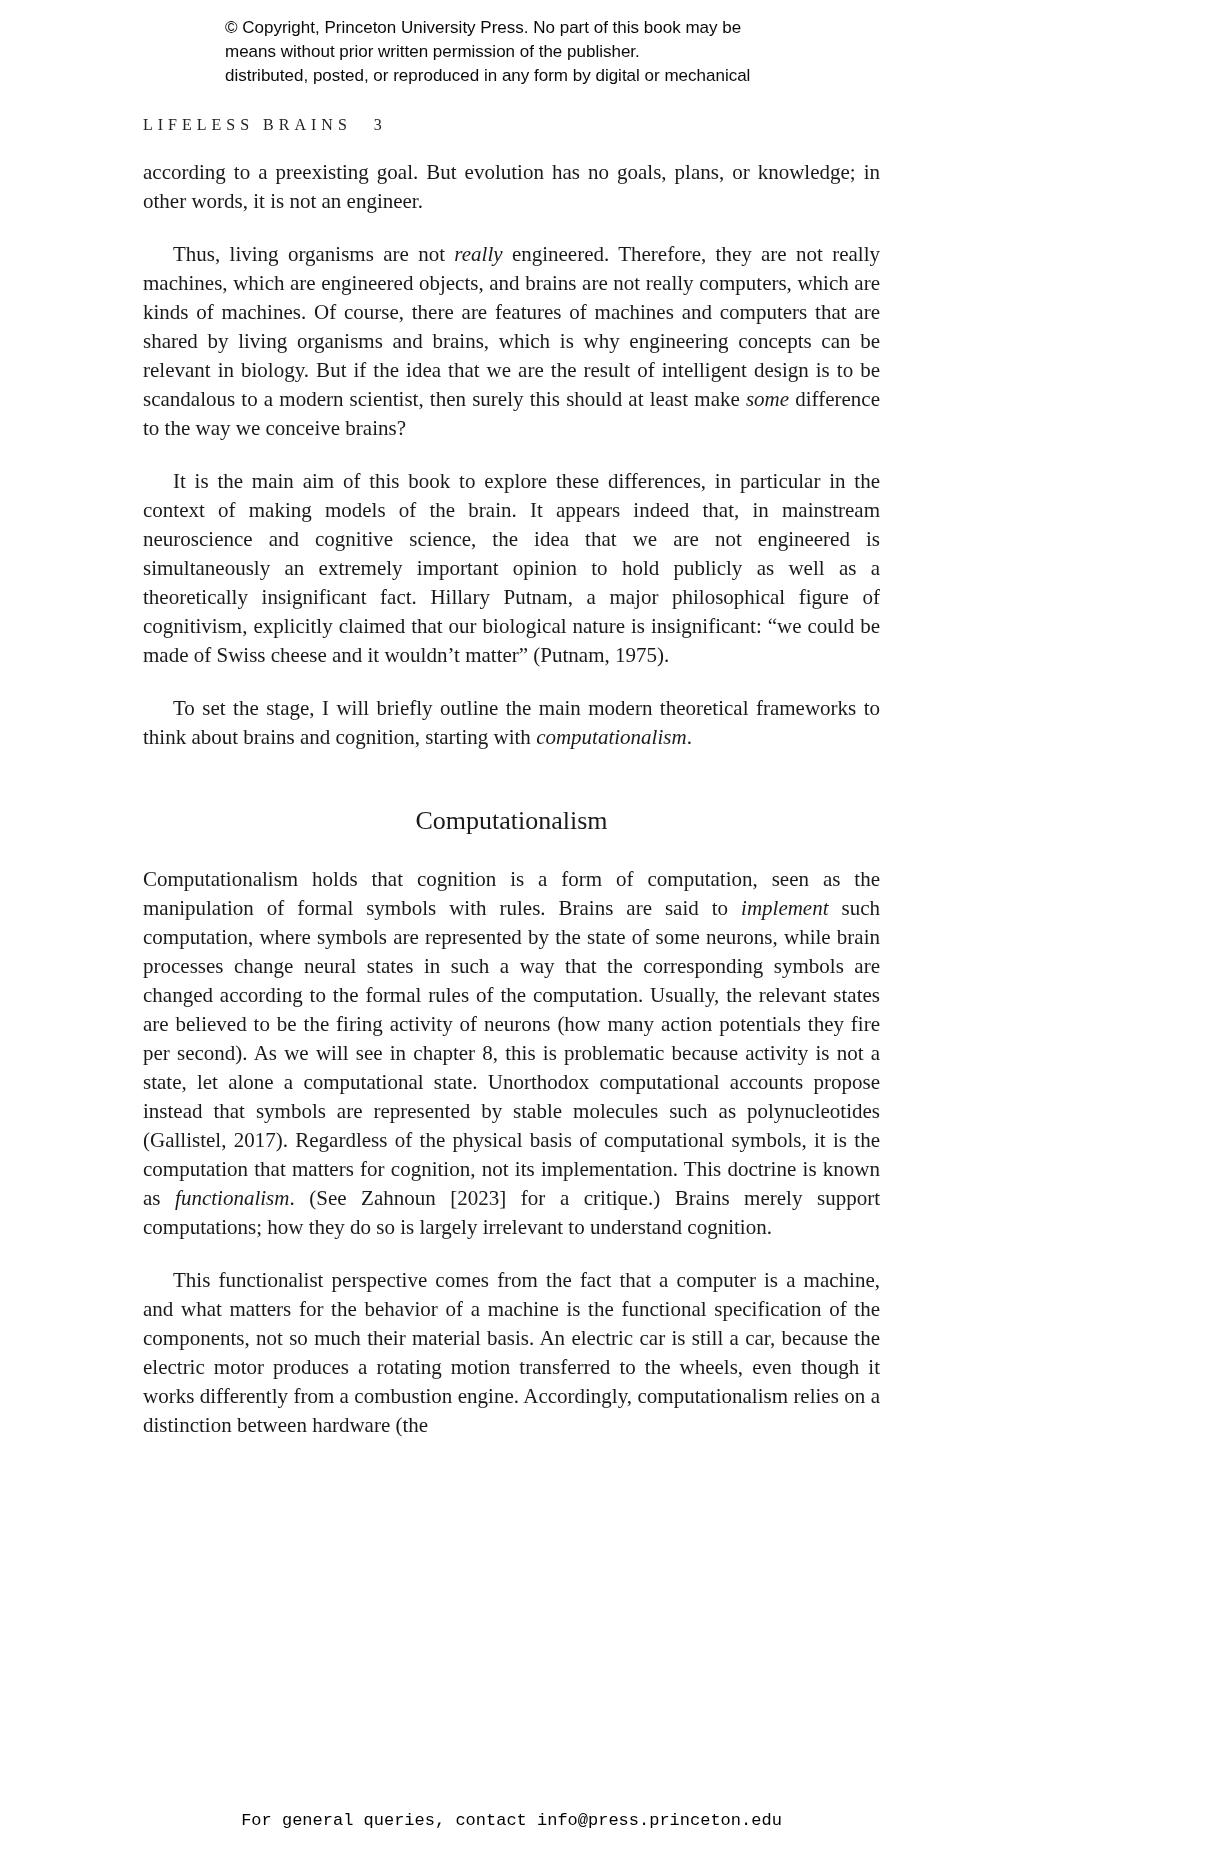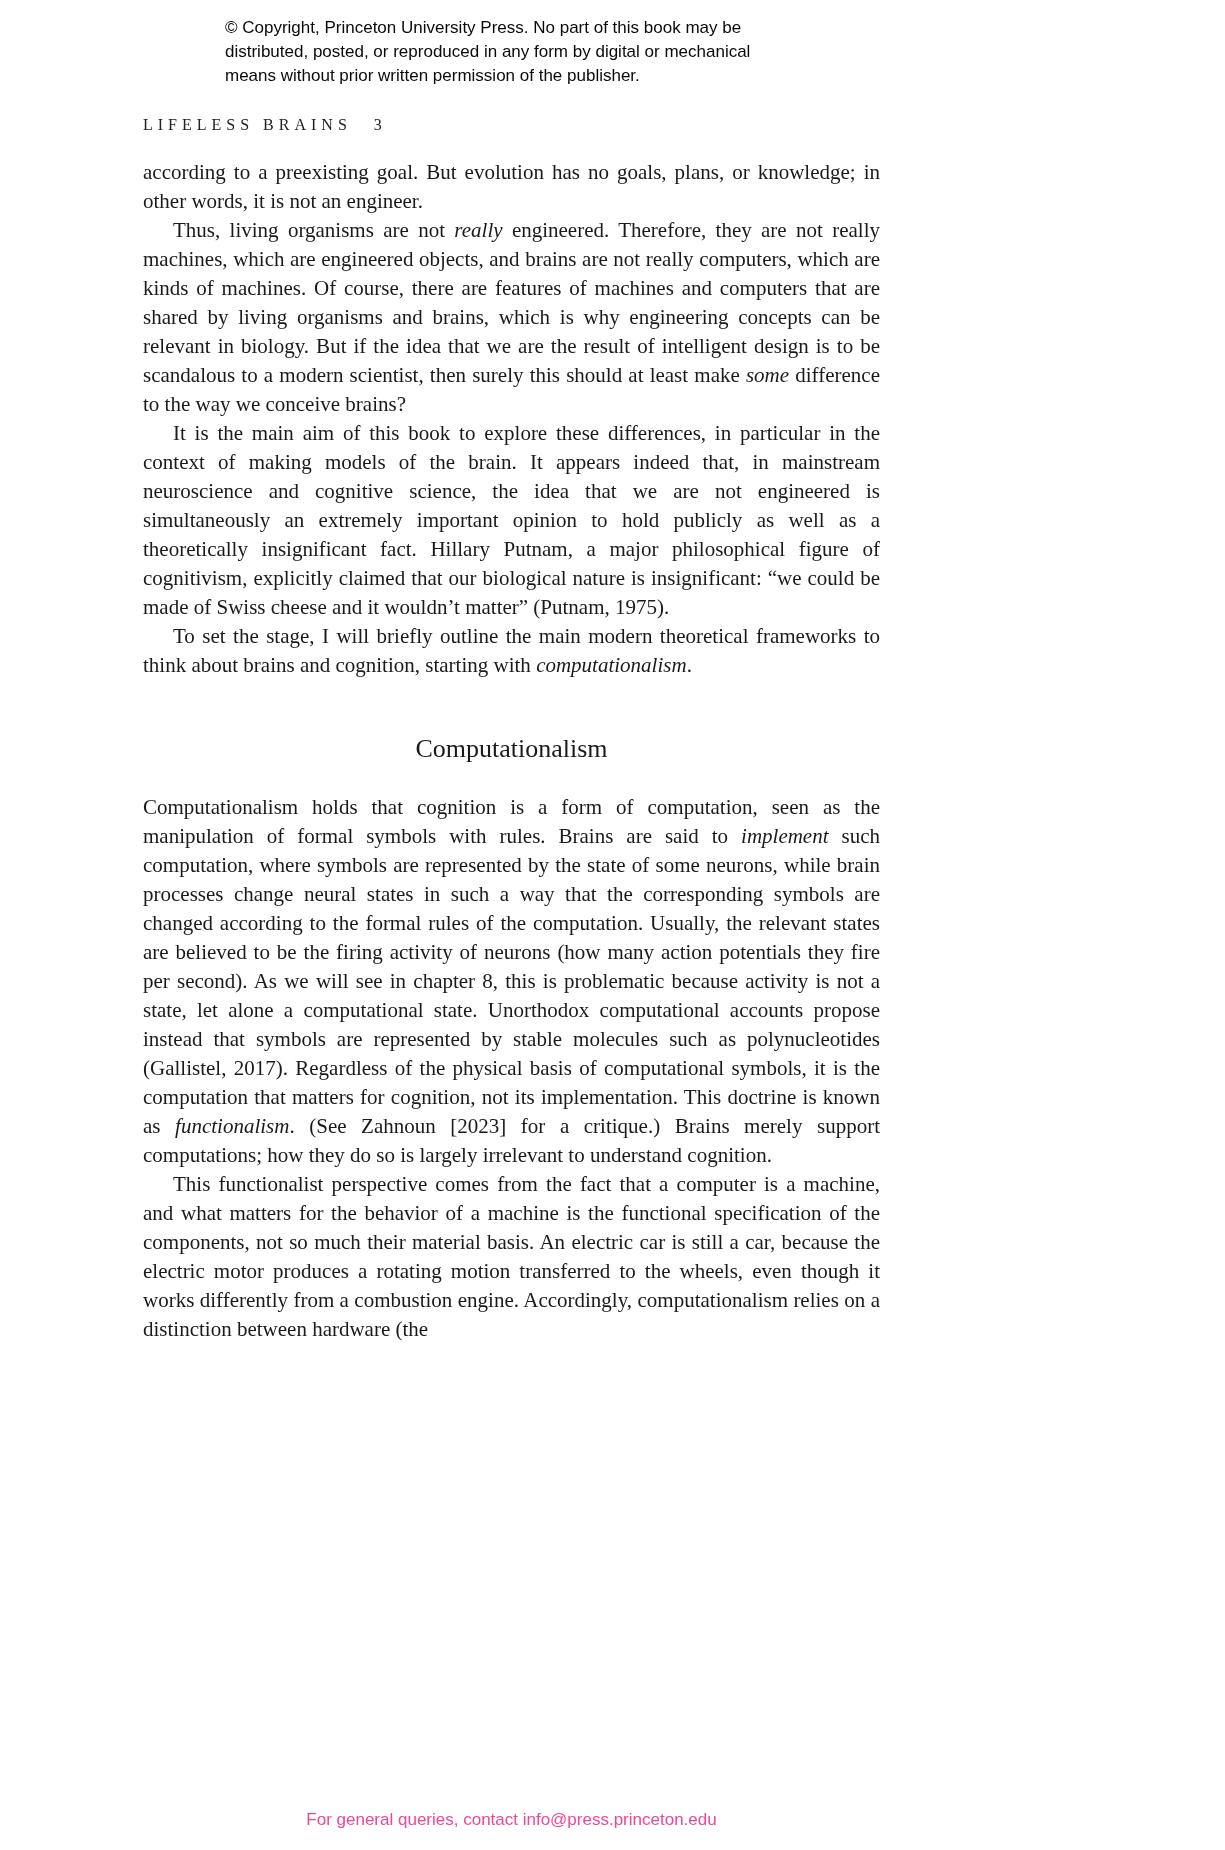--- a/index.html
+++ b/index.html
@@ -37,51 +37,51 @@
   .rh-page { margin-left: 22px; letter-spacing: 0; }
   .body-text {
     margin-top: 24px;
     font-family: "Liberation Serif", serif;
     font-size: 21px;
     line-height: 29px;
     text-align: justify;
     color: #1a1a1a;
   }
   .body-text p { margin: 0; font-family: Liberation Serif, serif; }
-  p.indent { text-indent: 30px; }
+  p.indent { text-indent: 30px; margin-top: 24px; }
   .italic { font-style: italic; }
   .section-heading {
     margin: 54px 0 30px 0;
     text-align: center;
     font-family: "Liberation Serif", serif;
     font-size: 26px;
     font-weight: 400;
     color: #1a1a1a;
   }
   .footer {
     position: absolute;
     left: 143px;
     bottom: 20px;
     width: 737px;
     text-align: center;
-    font-family: Liberation Sans, sans-serif;
+    font-family: Liberation Mono, monospace;
     font-size: 17px;
-    color: #ec4899;
+    color: #000000;
   }
 </style>
 </head>
 <body>
 
 <div class="page">
   <div class="column">
 
     <div class="copyright">
       <div>© Copyright, Princeton University Press. No part of this book may be</div>
+      <div>means without prior written permission of the publisher.</div>
       <div>distributed, posted, or reproduced in any form by digital or mechanical</div>
-      <div>means without prior written permission of the publisher.</div>
     </div>
 
     <div class="running-head"><span class="rh-title">LIFELESS BRAINS</span><span class="rh-page">3</span></div>
 
     <div class="body-text">
 
       <p><span>according to a preexisting goal. But evolution has no goals, plans, or knowledge; in other words, it is not an engineer.</span></p>
 
       <p class="indent"><span>Thus, living organisms are not </span><span class="italic">really</span><span> engineered. Therefore, they are not really machines, which are engineered objects, and brains are not really computers, which are kinds of machines. Of course, there are features of machines and computers that are shared by living organisms and brains, which is why engineering concepts can be relevant in biology. But if the idea that we are the result of intelligent design is to be scandalous to a modern scientist, then surely this should at least make </span><span class="italic">some</span><span> difference to the way we conceive brains?</span></p>
 

